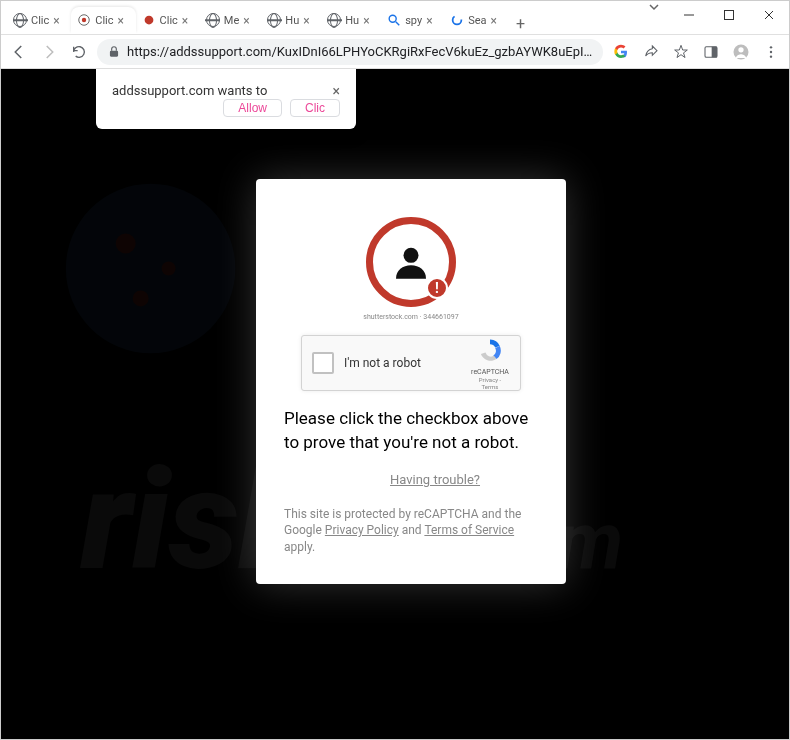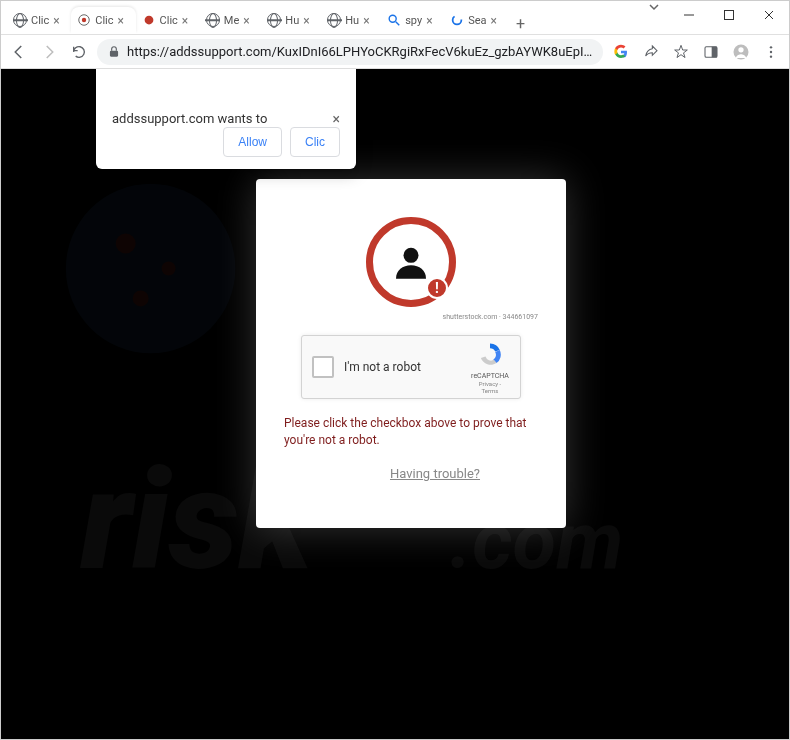--- a/index.html
+++ b/index.html
@@ -31,45 +31,45 @@
 .viewport { position: absolute; top: 68px; left: 0; right: 0; bottom: 0; background: #000; overflow: hidden; }
 
 .watermark { position: absolute; inset: 0; opacity: 0.07; pointer-events: none; }
 
 .card { position: absolute; left: 255px; top: 110px; width: 310px; background: #fff; border-radius: 4px; box-shadow: 0 0 40px rgba(255,255,255,0.2); padding: 28px; }
 .card h1 { font-size: 22px; font-weight: 700; color: #111; margin-bottom: 16px; line-height: 1.2; }
 .verify-icon { width: 90px; height: 90px; margin: 10px auto 6px; position: relative; }
 .verify-icon .ring { width: 90px; height: 90px; border: 7px solid #c0392b; border-radius: 50%; display: flex; align-items: center; justify-content: center; }
 .verify-icon .person { width: 40px; height: 40px; }
 .verify-icon .badge { position: absolute; right: 8px; bottom: 8px; width: 22px; height: 22px; background: #c0392b; border-radius: 50%; color: #fff; display: flex; align-items: center; justify-content: center; font-weight: bold; font-size: 14px; border: 2px solid #fff; }
-.verify-caption { text-align: right; font-size: 7px; color: #888; margin-bottom: 14px; }
-
-.recaptcha { width: 220px; height: 64px; border: 1px solid #d3d3d3; border-radius: 3px; background: #f9f9f9; display: flex; align-items: center; padding: 0 10px; margin: 0 auto 16px; gap: 10px; box-shadow: 0 0 4px rgba(0,0,0,0.08); }
+.verify-caption { text-align: center; font-size: 7px; color: #888; margin-bottom: 14px; }
+
+.recaptcha { width: 220px; height: 56px; border: 1px solid #d3d3d3; border-radius: 3px; background: #f9f9f9; display: flex; align-items: center; padding: 0 10px; margin: 0 auto 16px; gap: 10px; box-shadow: 0 0 4px rgba(0,0,0,0.08); }
 .recaptcha .cb { width: 22px; height: 22px; border: 2px solid #c1c1c1; border-radius: 2px; background: #fff; cursor: pointer; }
 .recaptcha .rlabel { font-size: 12px; color: #333; flex: 1; }
 .recaptcha .rlogo { width: 40px; text-align: center; }
 .recaptcha .rlogo .spinner { width: 26px; height: 26px; margin: 0 auto; }
 .recaptcha .rlogo .rtxt { font-size: 7px; color: #555; margin-top: 1px; }
 .recaptcha .rlogo .rterms { font-size: 6px; color: #888; }
 
-.instruction { font-size: 12px; color: #7f1d1d; line-height: 1.4; margin-bottom: 14px; }
+.instruction { font-size: 17px; color: #000000; line-height: 1.4; margin-bottom: 14px; }
 .trouble { text-align: center; margin-bottom: 18px; }
 .trouble a { font-size: 13px; color: #888; text-decoration: underline; cursor: pointer; margin-left: 48px; }
 .legal { font-size: 12px; color: #888; line-height: 1.4; }
 .legal a { color: #888; text-decoration: underline; cursor: pointer; }
 
 .notif-popup { position: absolute; left: 95px; top: 0; width: 260px; background: #fff; border-radius: 0 0 6px 6px; box-shadow: 0 4px 16px rgba(0,0,0,0.3); padding: 14px 16px 12px; z-index: 10; }
-.notif-popup .nhead { display: flex; justify-content: space-between; align-items: flex-start; margin-top: 28px; }
+.notif-popup .nhead { display: flex; justify-content: space-between; align-items: flex-start; }
 .notif-popup .ntitle { font-size: 13px; color: #333; }
 .notif-popup .nclose { font-size: 14px; color: #666; cursor: pointer; }
 .notif-popup .nbody { display: flex; align-items: center; gap: 12px; margin: 10px 0 14px; }
 .notif-popup .bell { width: 16px; height: 16px; color: #5f6368; }
 .notif-popup .nmsg { font-size: 12px; color: #555; }
 .notif-popup .nbtns { display: flex; justify-content: flex-end; gap: 8px; }
-.notif-popup .nbtn { padding: 7px 14px; border: 1px solid #dadce0; border-radius: 4px; font-size: 12px; background: #fff; cursor: pointer; color: #3b82f6; }
+.notif-popup .nbtn { padding: 1px 14px; border: 1px solid #dadce0; border-radius: 4px; font-size: 12px; background: #fff; cursor: pointer; color: #ec4899; }
 
 .globe-icon { width: 14px; height: 14px; border: 1.5px solid #5f6368; border-radius: 50%; position: relative; }
 .globe-icon::before { content: ''; position: absolute; left: 50%; top: -1.5px; bottom: -1.5px; width: 6px; border: 1.5px solid #5f6368; border-radius: 50%; transform: translateX(-50%); }
 .globe-icon::after { content: ''; position: absolute; left: -1.5px; right: -1.5px; top: 50%; height: 1.5px; background: #5f6368; transform: translateY(-50%); }
 </style>
 </head>
 <body>
 
 <div class="window">
 
@@ -278,20 +278,23 @@
           <div class="rterms">Privacy - Terms</div>
         </div>
       </div>
 
       <div class="instruction">Please click the checkbox above to prove that you're not a robot.</div>
 
       <div class="trouble">
         <a>Having trouble?</a>
       </div>
 
+      <div class="legal">
+        <span>This site is protected by reCAPTCHA and the Google </span><a>Privacy Policy</a><span> and </span><a>Terms of Service</a><span> apply.</span>
+      </div>
     </div>
 
     <div class="notif-popup">
       <div class="nhead">
         <div class="ntitle">addssupport.com wants to</div>
         <div class="nclose">×</div>
       </div>
       <div class="nbtns">
         <button class="nbtn">Allow</button>
         <button class="nbtn">Clic</button>

